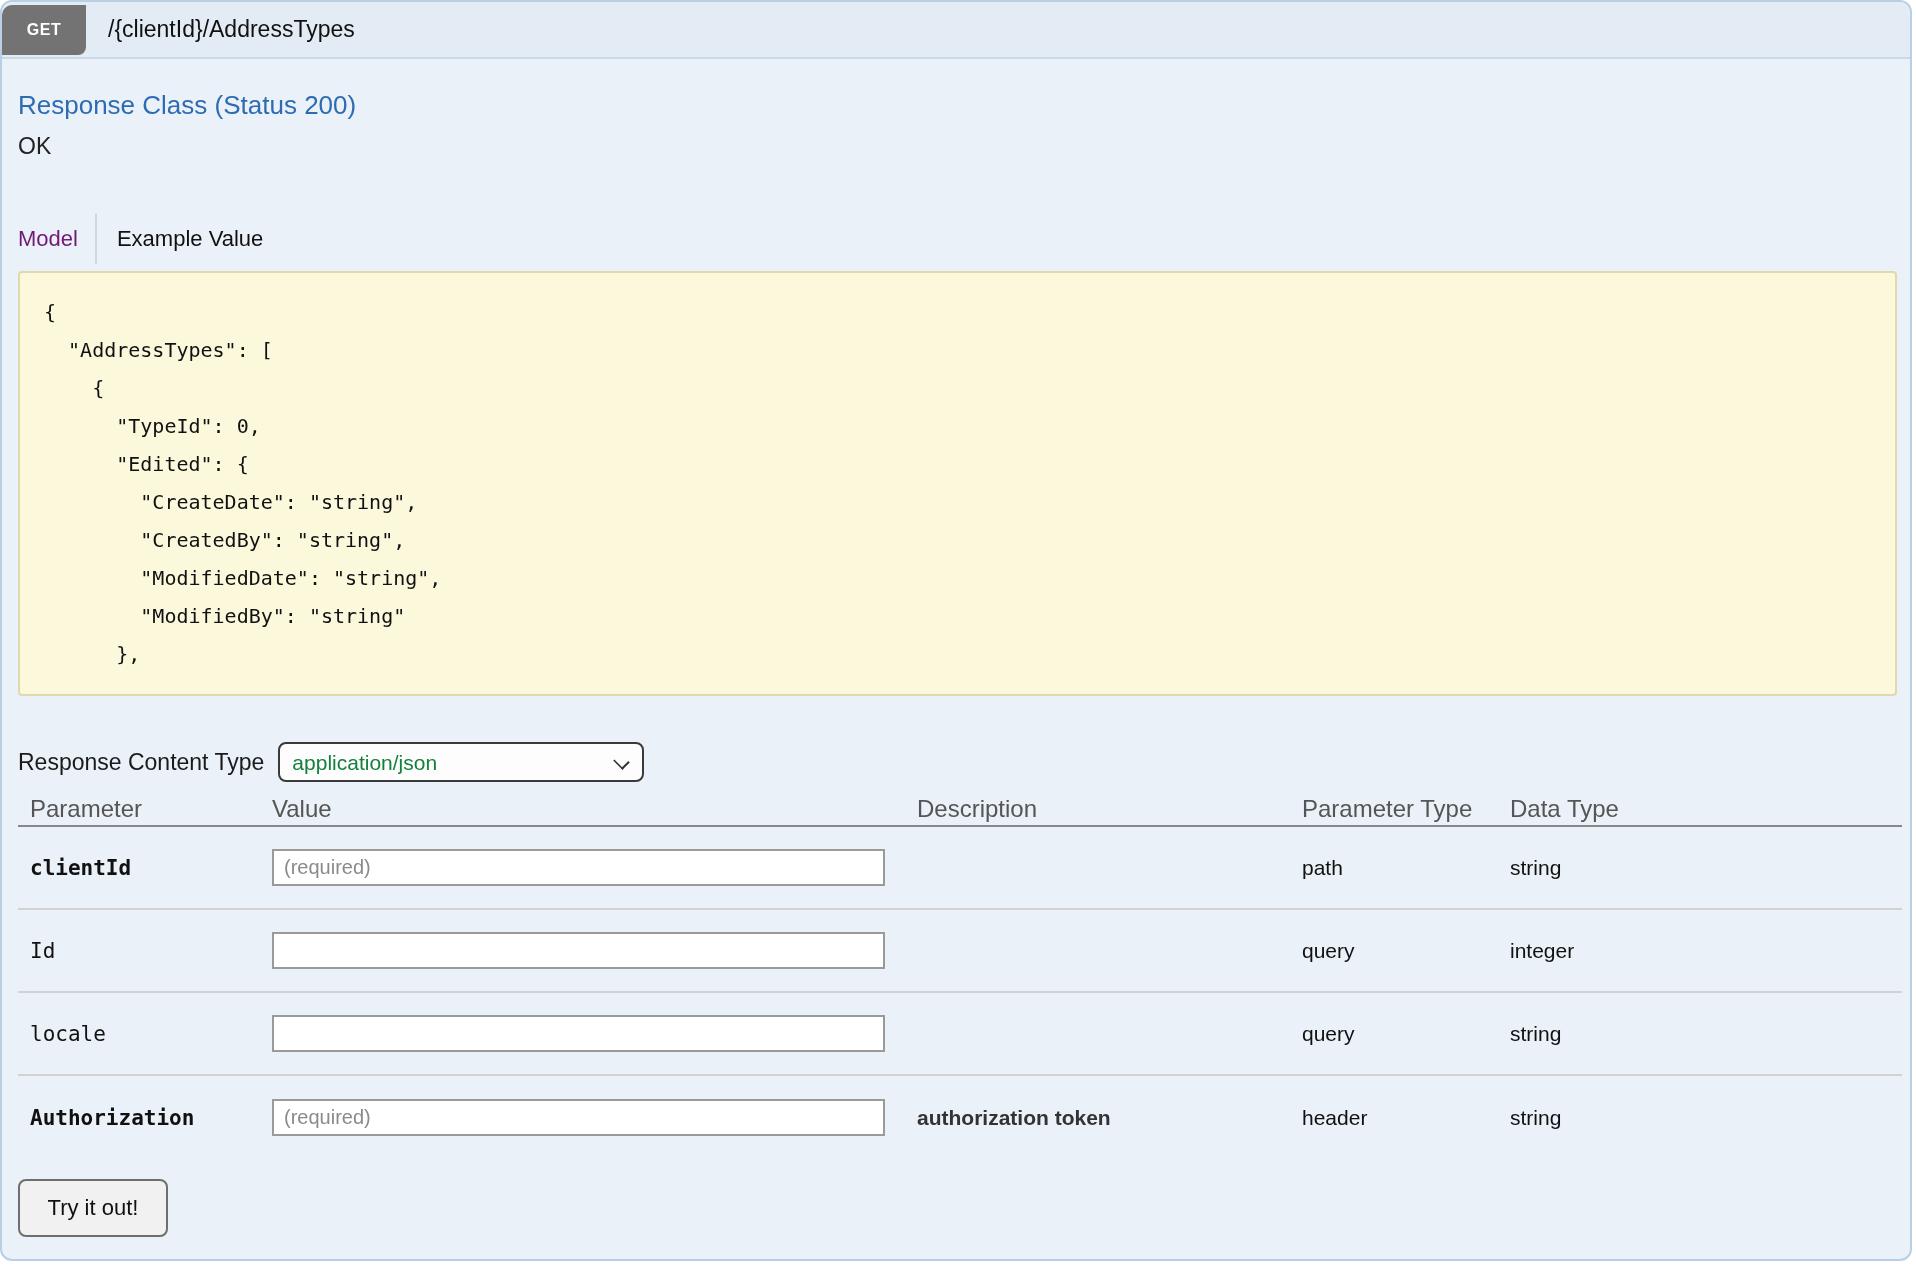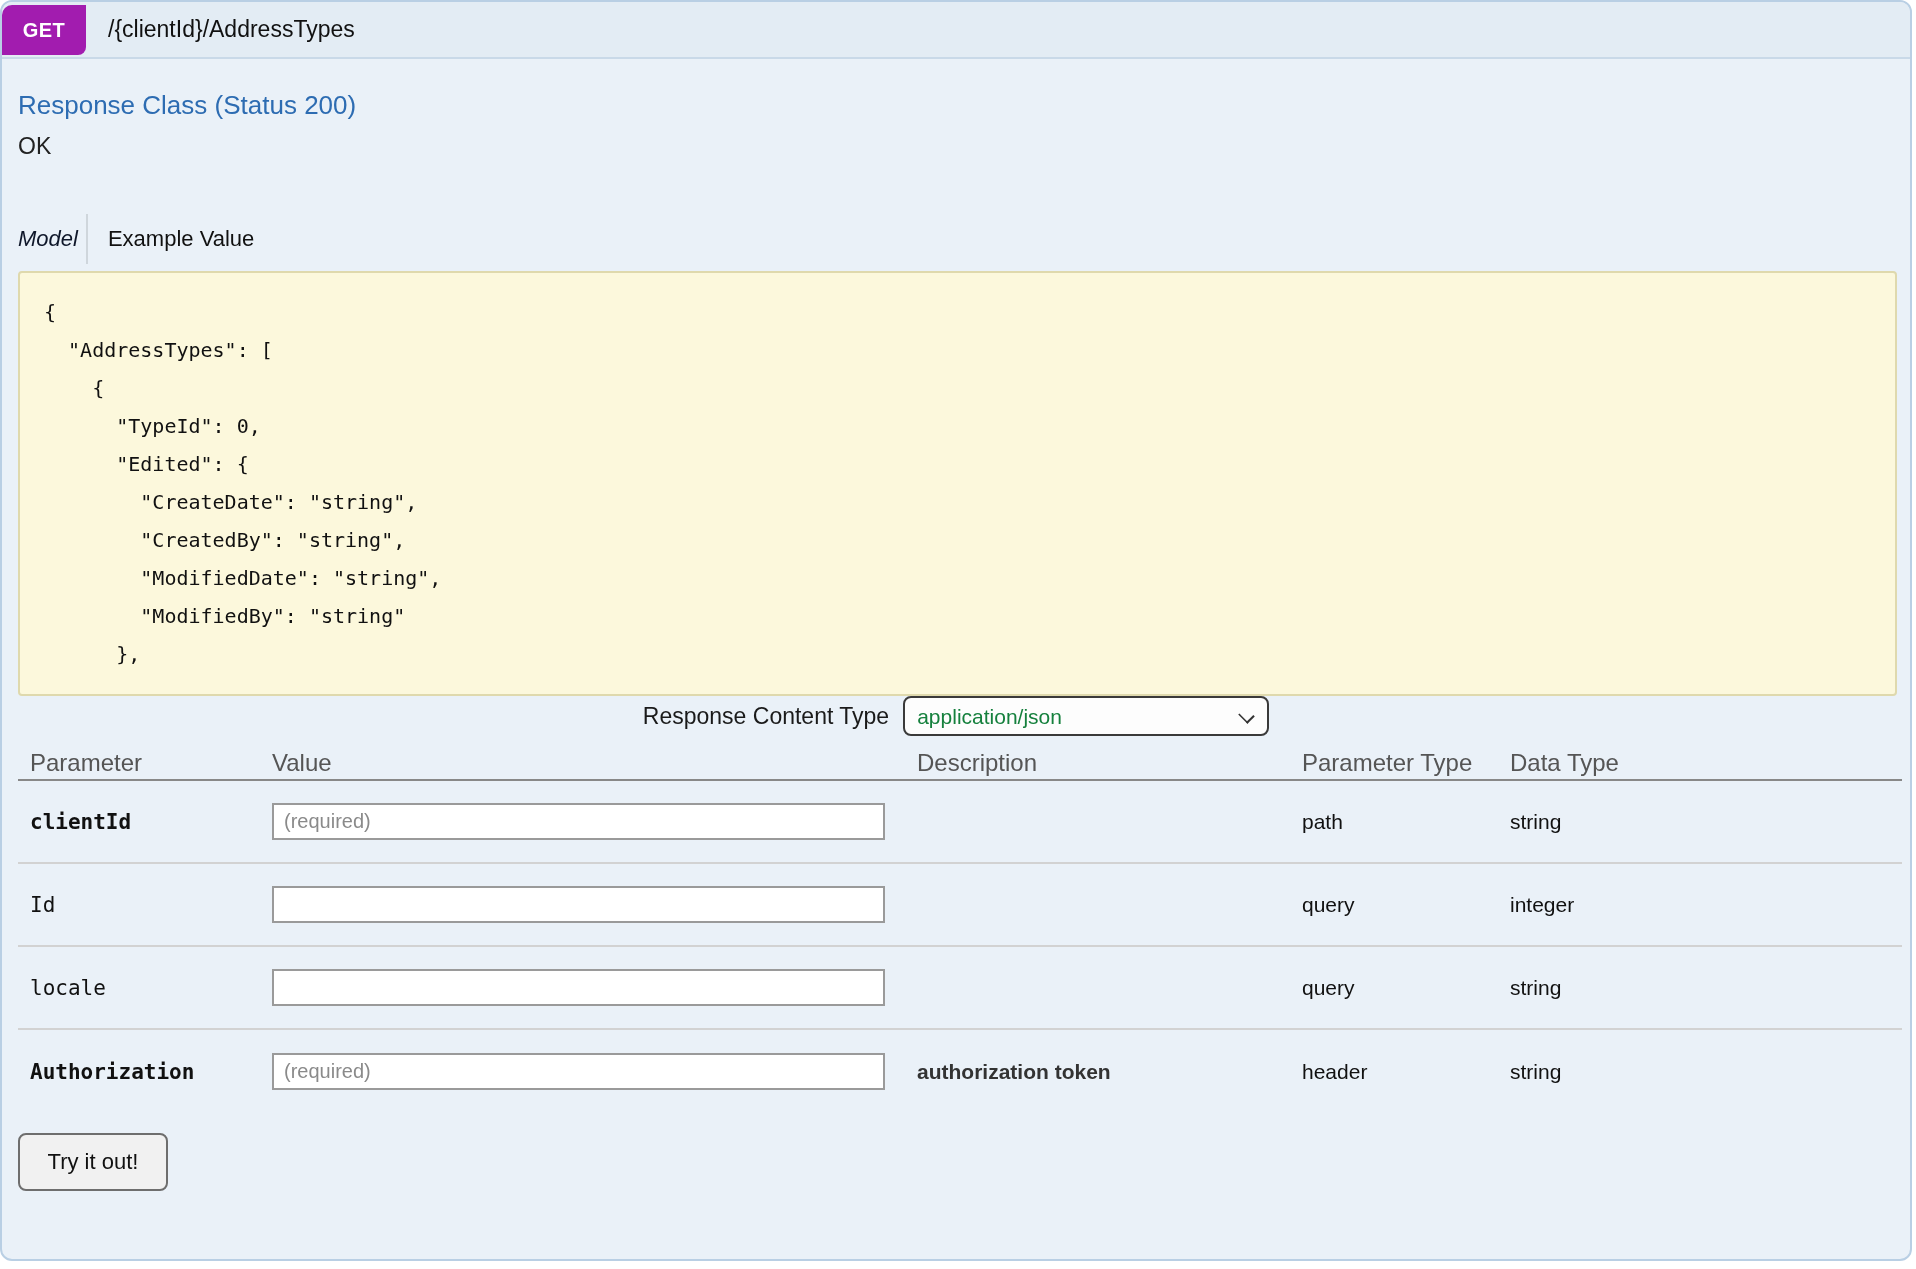--- a/index.html
+++ b/index.html
@@ -28,26 +28,26 @@
     border-bottom: 2px solid #c9d9e8;
     display: flex;
     align-items: center;
     cursor: pointer;
   }
   .method-badge {
     width: 84px;
     height: 50px;
     margin-top: 3px;
     align-self: flex-start;
-    background: #a21caf;
+    background: #737373;
     border-radius: 0 0 8px 0;
     border-top-left-radius: 10px;
     color: #ffffff;
     font-weight: bold;
-    font-size: 20px;
+    font-size: 16px;
     letter-spacing: 0.5px;
     display: flex;
     align-items: center;
     justify-content: center;
   }
   .op-path {
     margin-left: 22px;
     font-size: 23px;
     font-weight: 500;
     color: #111111;
@@ -72,21 +72,21 @@
     display: flex;
     align-items: stretch;
     height: 50px;
   }
   .tab {
     display: flex;
     align-items: center;
     font-size: 22px;
     cursor: pointer;
   }
-  .tab-inactive { color: #0f172a; padding-right: 8px; font-style: italic; }
+  .tab-inactive { color: #701a75; padding-right: 17px; }
   .tab-active { color: #111111; padding-left: 20px; }
   .tab-divider { width: 2px; background: #cfd6dc; }
 
   
   pre.example-code {
     margin-top: 7px;
     width: 1879px;
     height: 425px;
     overflow: hidden;
     background: #fcf8dc;
@@ -94,23 +94,23 @@
     border-radius: 4px;
     padding: 20px 24px;
     font-family: "DejaVu Sans Mono", monospace;
     font-size: 20px;
     line-height: 38px;
     color: #111111;
   }
 
   
   .rct-row {
-    display: flex;
-    align-items: center;
-    justify-content: center;
+    margin-top: 46px;
+    display: flex;
+    align-items: center;
   }
   .rct-label { font-size: 23px; color: #1a1a1a; }
   .select-wrap { position: relative; margin-left: 14px; }
   select.rct-select {
     appearance: none;
     -webkit-appearance: none;
     width: 366px;
     height: 40px;
     background: #fdfdfd;
     border: 2px solid #3a3a3a;

